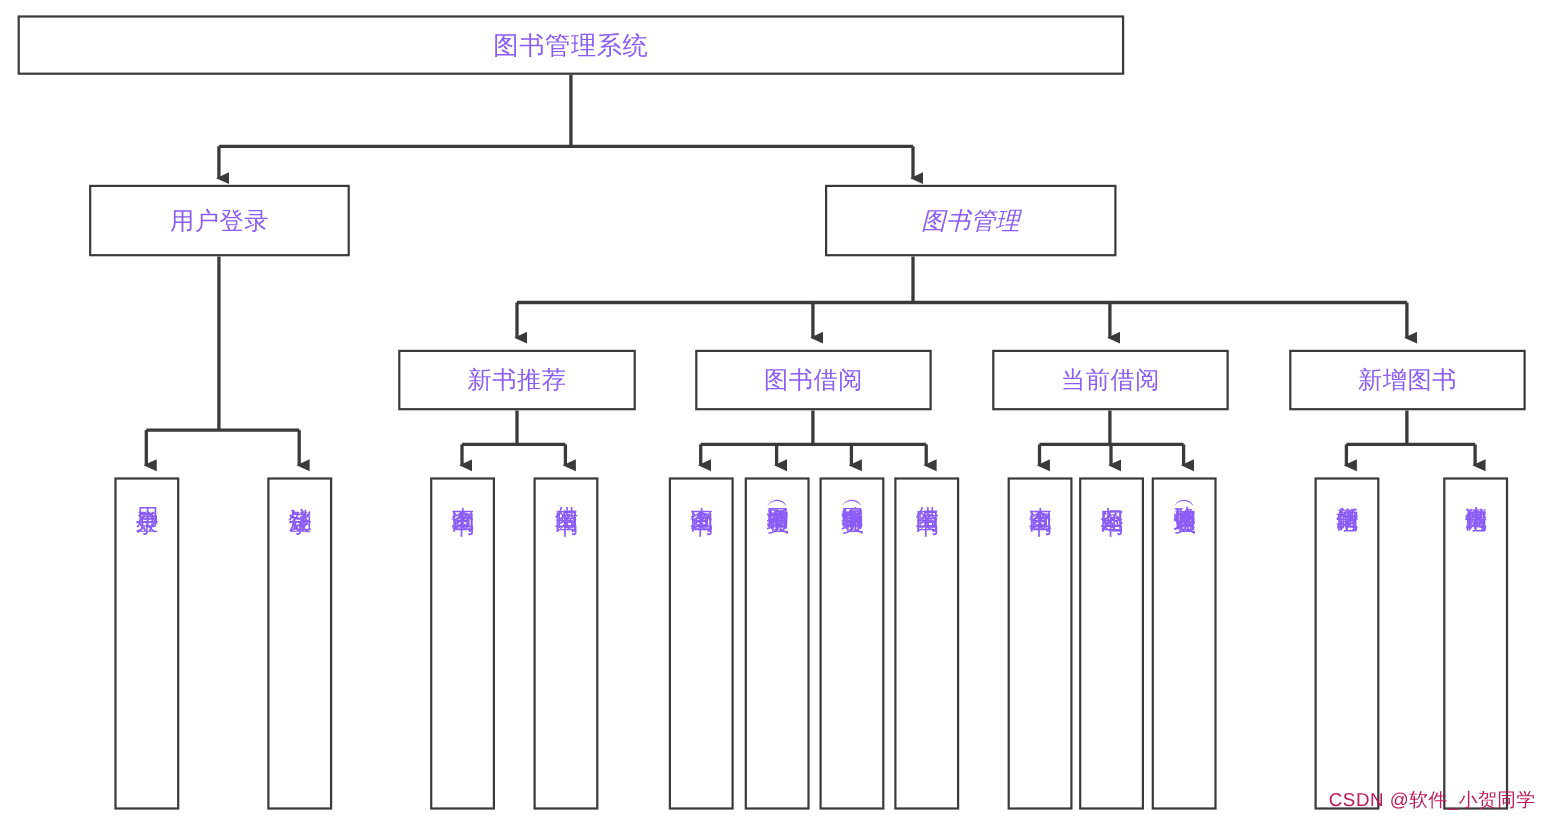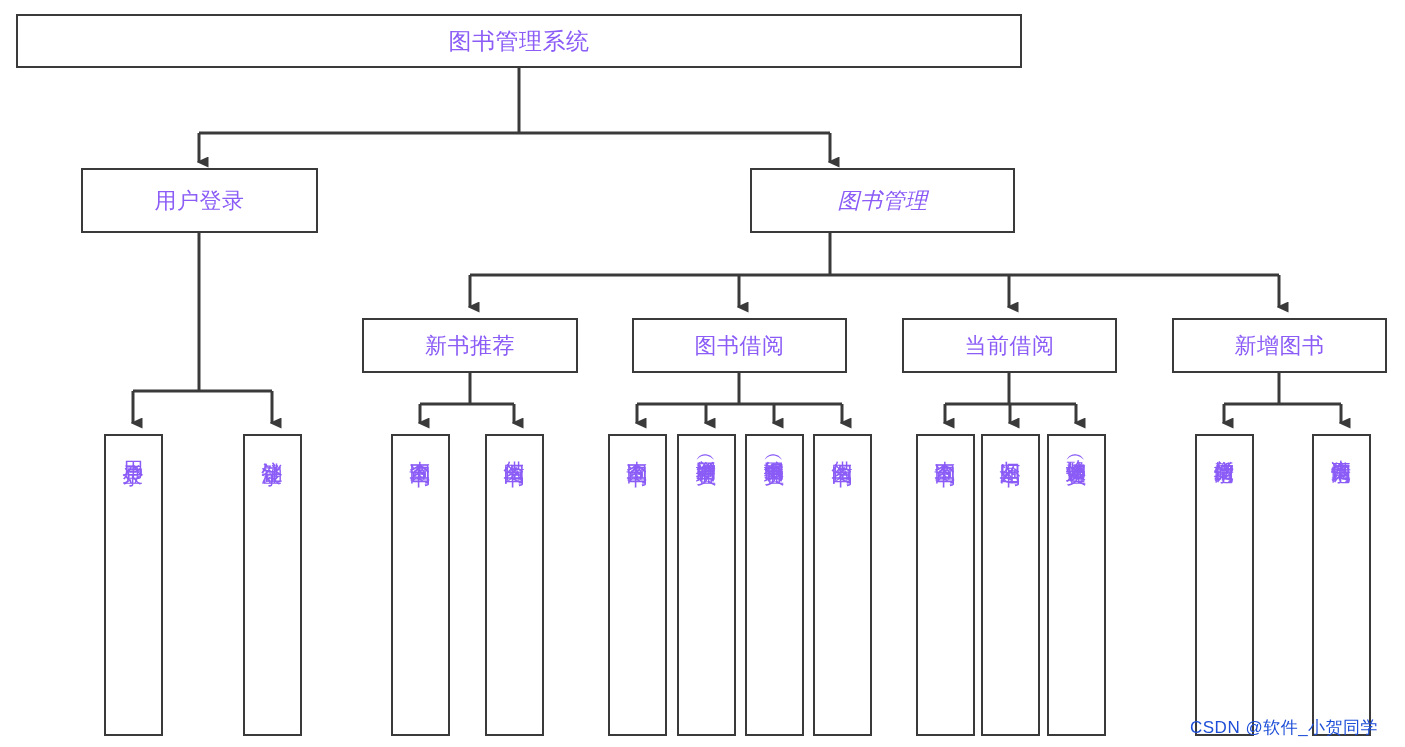--- a/index.html
+++ b/index.html
@@ -60,23 +60,24 @@
     letter-spacing: 2px;
     white-space: nowrap;
   }
   .node.vert.tall-text .node-label {
     font-size: 20px;
     letter-spacing: 1px;
   }
   .watermark {
     position: absolute;
     font-size: 17px;
-    color: #1d4ed8;
+    color: #be185d;
     white-space: nowrap;
     letter-spacing: 0.5px;
+    margin-left: 18px;
   }
 </style>
 </head>
 <body>
 
 <div id="canvas">
 
   <svg class="edges" viewBox="0 0 1405 747">
     <defs>
       <marker id="arrow" markerWidth="12" markerHeight="12" refX="5.5" refY="9.5" orient="auto" markerUnits="userSpaceOnUse">

